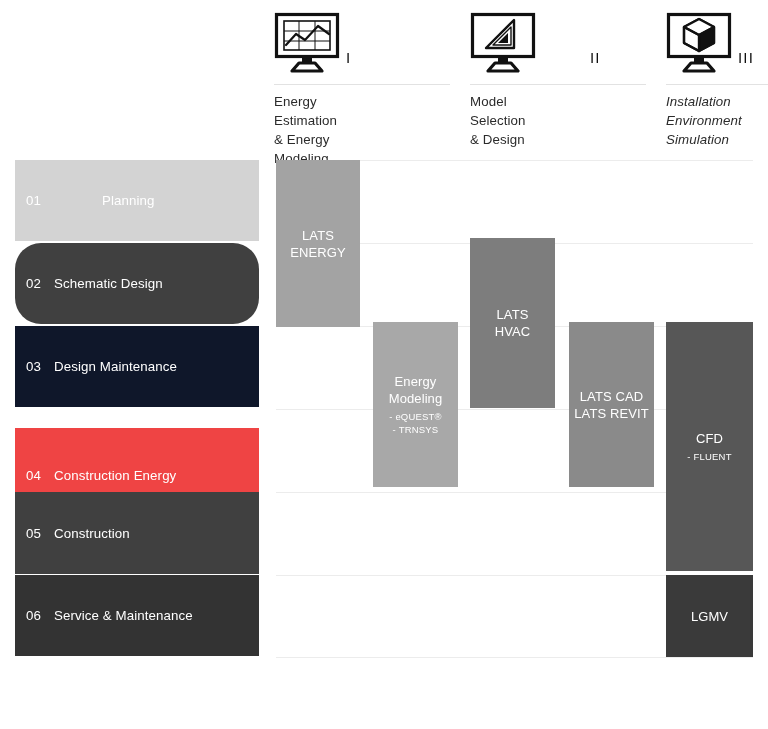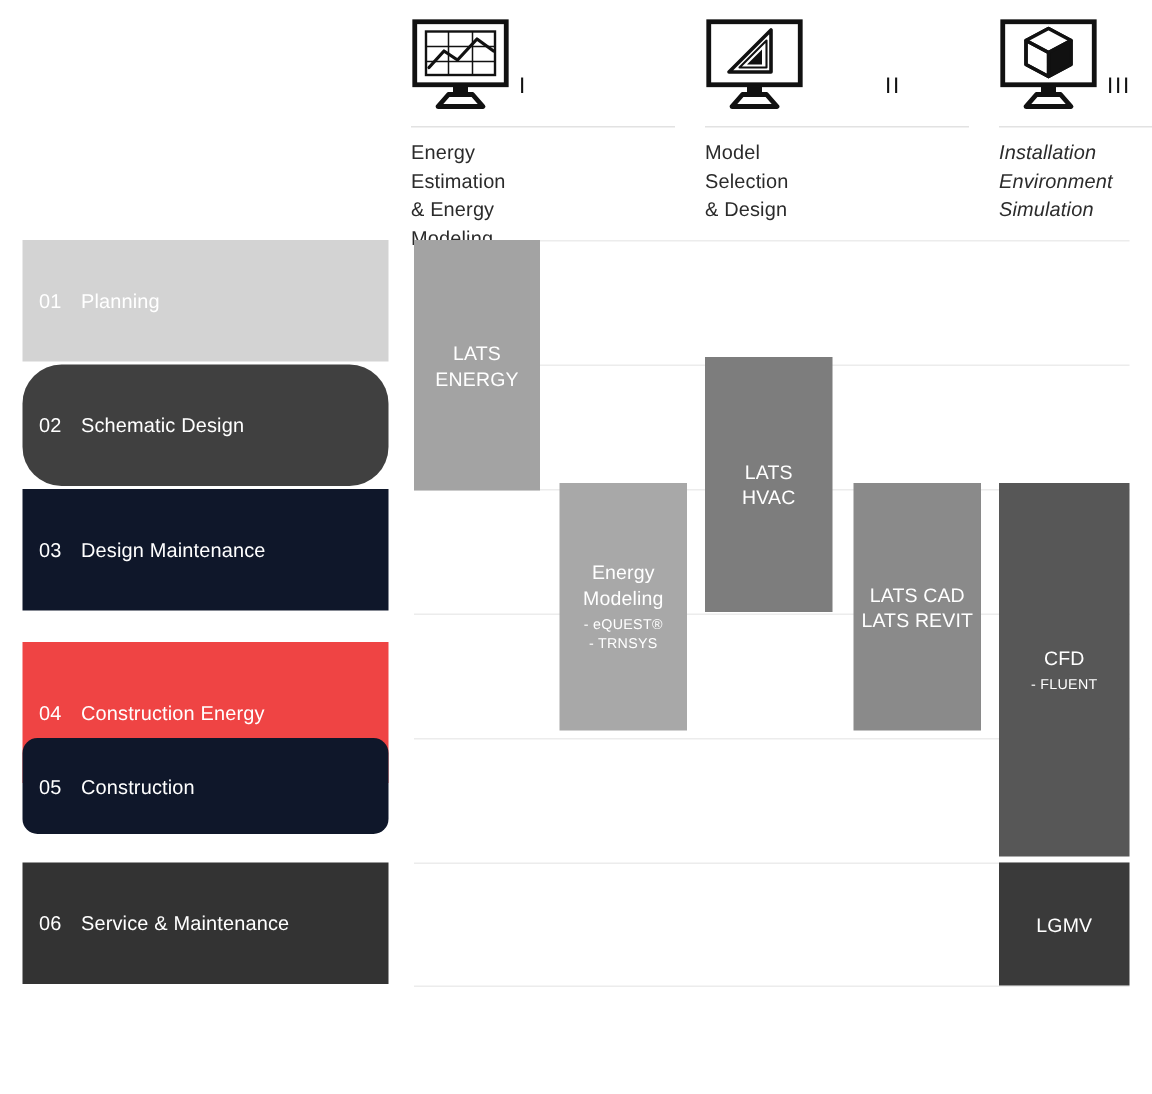--- a/index.html
+++ b/index.html
@@ -89,37 +89,37 @@
             <path d="M33 23 L18 15 L18 31 L33 39 Z" fill="none" stroke="#111" stroke-width="2.2" stroke-linejoin="round"></path>
           </svg></span>
         <span class="numeral" style="left: 72px;">III</span>
         <div class="col-label" style="left: 0px; font-style: italic;">Installation
 Environment
 Simulation</div>
       </div>
     </div>
 
   <div id="sidebar">
-      <div class="stage-row" style="top: 160px; height: 81px; background: rgb(211, 211, 211);">
+      <div class="stage-row" style="top: 160px; height: 81px; background: rgb(211, 211, 211); gap: 48px;">
         <span class="stage-num">01</span>
         <span class="stage-name">Planning</span>
       </div>
       <div class="stage-row" style="top: 243px; height: 81px; background: #404040; border-radius: 26px;">
         <span class="stage-num">02</span>
         <span class="stage-name">Schematic Design</span>
       </div>
       <div class="stage-row" style="top: 326px; height: 81px; background: #0f172a;">
         <span class="stage-num">03</span>
         <span class="stage-name">Design Maintenance</span>
       </div>
       <div class="stage-row" style="top: 428px; height: 94px; background: #ef4444;">
         <span class="stage-num">04</span>
         <span class="stage-name">Construction Energy</span>
       </div>
-      <div class="stage-row" style="top: 492px; height: 64px; background: #0f172a; border-radius: 10px;">
+      <div class="stage-row" style="top: 492px; height: 82px; background: #404040;">
         <span class="stage-num">05</span>
         <span class="stage-name">Construction</span>
       </div>
       <div class="stage-row" style="top: 575px; height: 81px; background: rgb(51, 51, 51);">
         <span class="stage-num">06</span>
         <span class="stage-name">Service &amp; Maintenance</span>
       </div>
     </div>
 
   <div id="chart">

